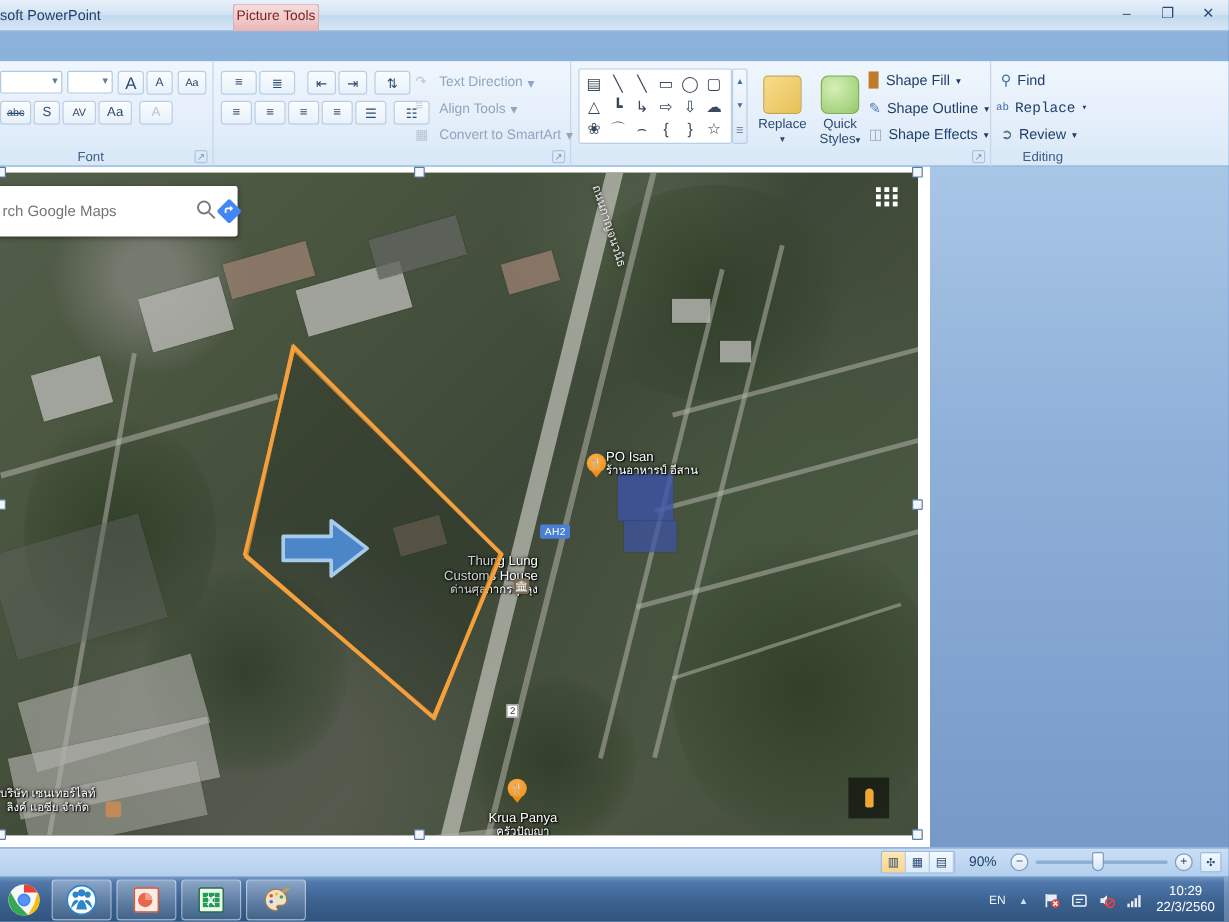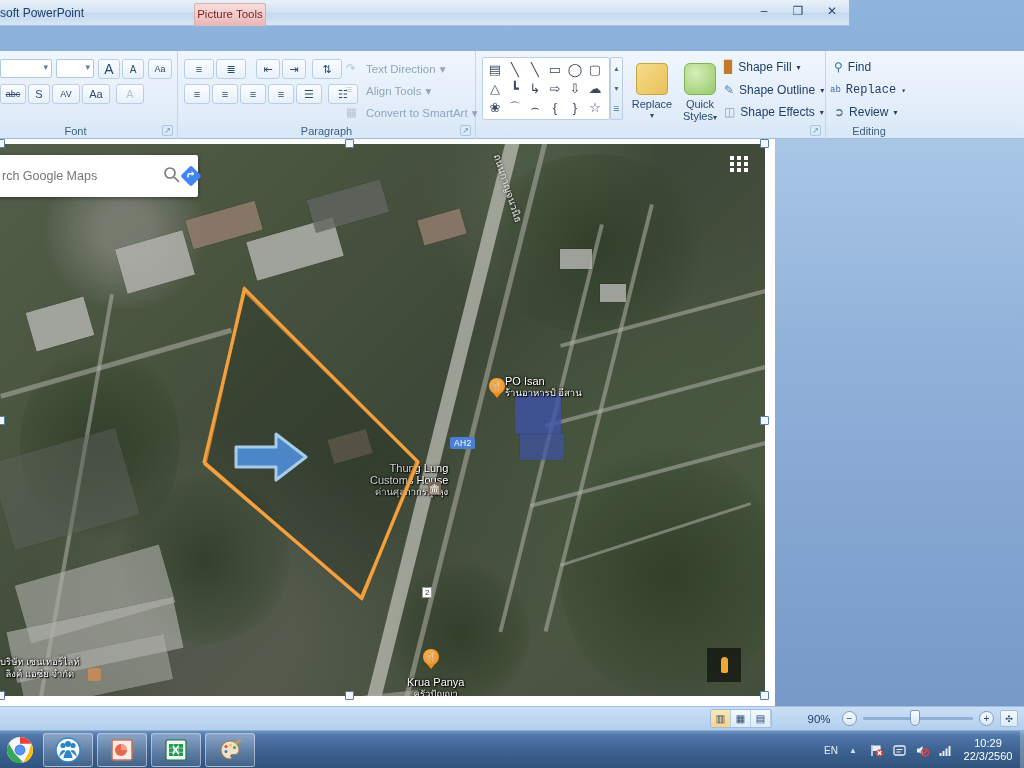--- a/index.html
+++ b/index.html
@@ -10,21 +10,21 @@
     background: #6b8fc0;
   }
   
   #app {
     position: relative;
     width: 1024px; height: 768px;
     background: linear-gradient(180deg,#8fb4dd 0%,#7ba3d4 35%,#5f8bc4 100%);
   }
   
   .titlebar {
-    position: absolute; left: 0; top: 0; width: 849px; height: 26px;
+    position: absolute; left: 0; top: 0; width: 1024px; height: 26px;
     background: linear-gradient(180deg,#e8f1fa 0%,#d3e3f4 48%,#c3d9ef 52%,#d6e6f6 100%);
     border-bottom: 1px solid #a7c3e0;
   }
   .title-text {
     position: absolute; left: 0; top: 6px;
     font-size: 12px; color: #1f3f6b; white-space: nowrap;
   }
   .ctx-tab {
     position: absolute; left: 194px; top: 3px; width: 72px; height: 23px;
     background: linear-gradient(180deg,#f6dcdc 0%,#f0c8c8 60%,#e8b4b4 100%);
@@ -240,21 +240,21 @@
     display: flex; align-items: center; justify-content: flex-end;
     gap: 6px; padding-right: 6px;
   }
   .view-btns { display: flex; border: 1px solid #9fbedd; border-radius: 2px; overflow: hidden; }
   .view-btn {
     width: 20px; height: 17px; display: flex; align-items: center; justify-content: center;
     font-size: 10px; color: #2a4a70; background: linear-gradient(180deg,#f3f9ff,#dceaf8);
     border-right: 1px solid #b6cfe8;
   }
   .view-btn.on { background: linear-gradient(180deg,#fde6b5,#f8d58c); }
-  .zoom-label { font-size: 11.5px; color: #1f3f6b; width: 34px; text-align: center; margin-left: 24px; }
+  .zoom-label { font-size: 11.5px; color: #1f3f6b; width: 34px; text-align: center; }
   .circ-btn {
     width: 15px; height: 15px; border-radius: 50%; border: 1px solid #7e9dc0;
     background: linear-gradient(180deg,#f6fbff,#d9e8f7);
     display: flex; align-items: center; justify-content: center;
     font-size: 10px; color: #2a4a70; line-height: 1;
   }
   .zoom-track { width: 110px; height: 3px; background: #8fb0d4; border-radius: 2px; position: relative; }
   .zoom-thumb {
     position: absolute; left: 47px; top: -7px; width: 10px; height: 16px;
     background: linear-gradient(180deg,#fbfdff,#d3e4f6);
@@ -349,21 +349,20 @@
       <div class="flat" style="left:168px;top:32px;">
         <span class="gi">≡</span>
         <span>Align Tools</span>
         <span>▾</span>
       </div>
       <div class="flat" style="left:168px;top:54px;">
         <span class="gi">▦</span>
         <span>Convert to SmartArt</span>
         <span>▾</span>
       </div>
-      <div class="group-label">Paragraph</div>
       <div class="dlg-launcher">↗</div>
     </div>
 
     <div class="group" style="left:476px;width:350px;">
       <div class="shape-gallery" style="left:6px;top:6px;width:128px;height:63px;">
         <div class="shape-cell">▤</div>
         <div class="shape-cell">╲</div>
         <div class="shape-cell">╲</div>
         <div class="shape-cell">▭</div>
         <div class="shape-cell">◯</div>

